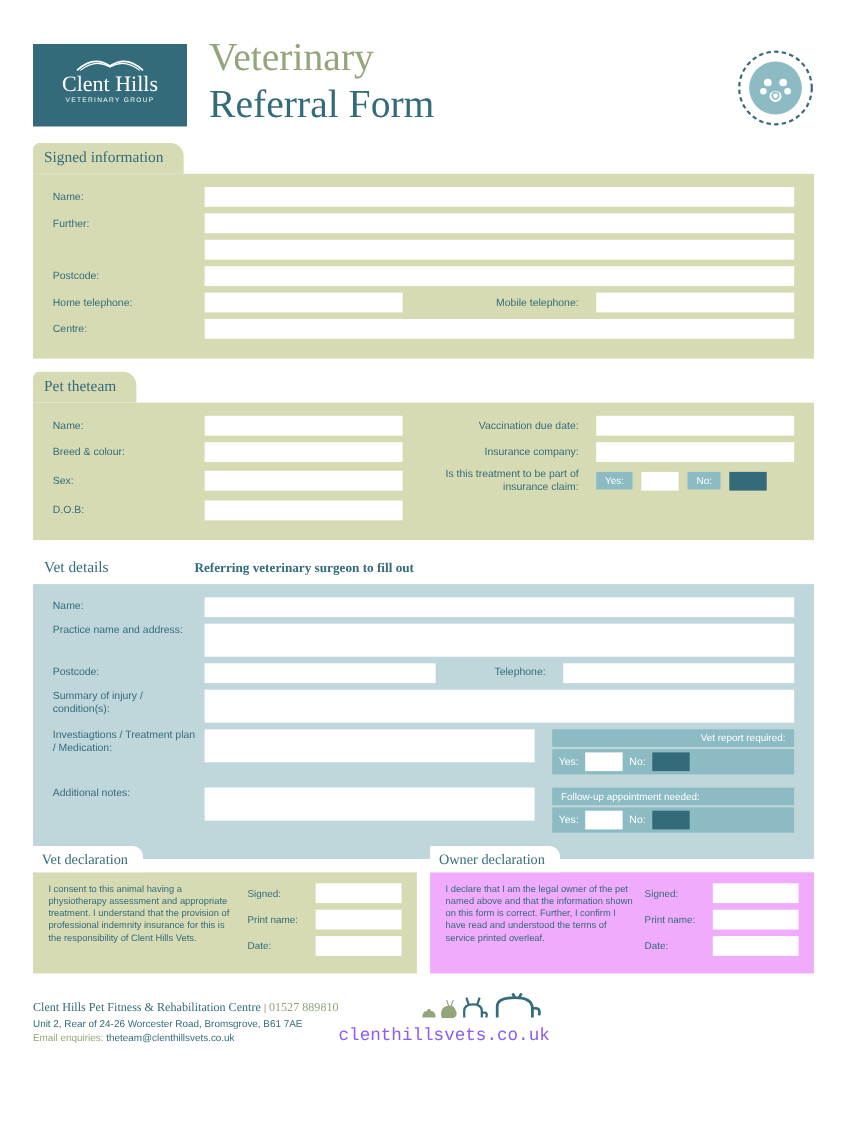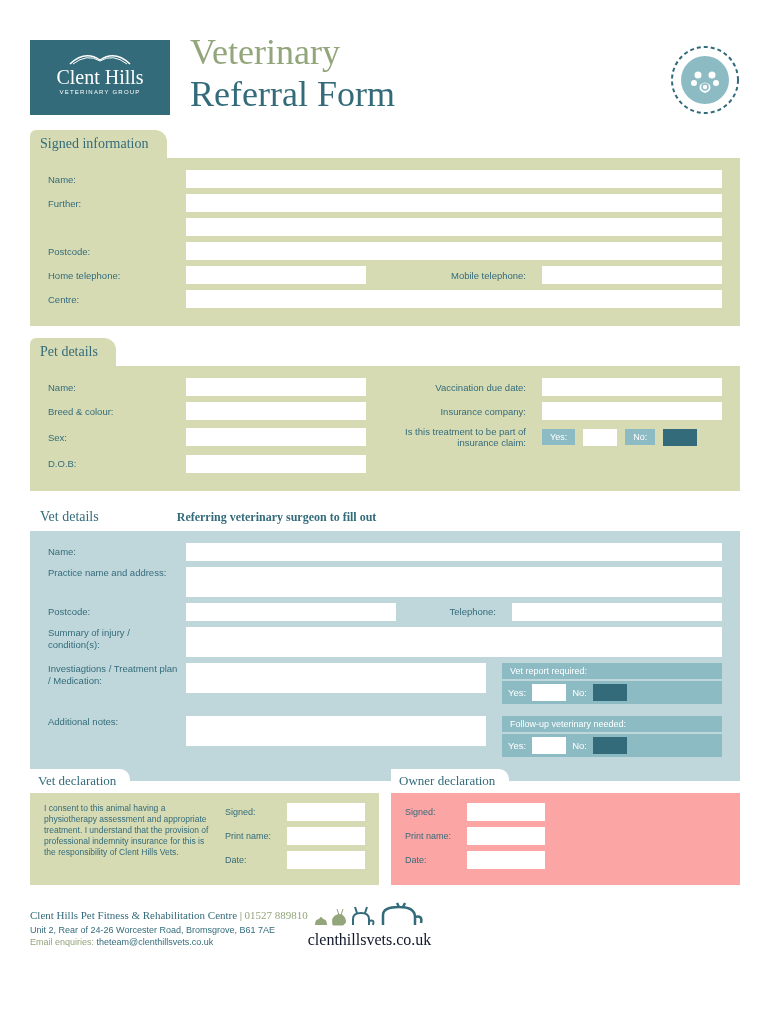--- a/index.html
+++ b/index.html
@@ -26,32 +26,32 @@
   .fld-sm { background: #fff; height: 18px; width: 180px; }
   .mid-lbl { width: 160px; text-align: right; padding-right: 8px; flex-shrink: 0; }
   .yn { background: #8cbbc4; color: #fff; padding: 3px 8px; font-size: 9px; display: inline-block; }
   .yn-sel { background: #336b7a; width: 34px; height: 17px; display: inline-block; }
   .yn-fill { background: #fff; width: 34px; height: 17px; display: inline-block; }
   .vet-sub { font-family: Georgia, serif; color: #336b7a; font-size: 12px; font-weight: bold; margin-left: 60px; }
   .row-tight { display: flex; align-items: flex-start; margin-bottom: 6px; gap: 8px; }
   .tall { height: 30px; }
   .decl-wrap { display: flex; gap: 12px; }
   .decl { flex: 1; background: #d6dbb4; padding: 10px 14px; position: relative; }
-  .decl-owner { background: #fca5a5; }
+  .decl-owner { background: #f0abfc; }
   .decl-hdr { font-family: Georgia, serif; font-size: 13px; color: #336b7a; margin-bottom: 8px; background: #fff; display: inline-block; padding: 4px 14px 4px 8px; border-radius: 0 10px 0 0; position: absolute; top: -24px; left: 0; }
   .decl-body { display: flex; gap: 10px; }
   .decl-text { flex: 1; font-size: 8.5px; color: #336b7a; line-height: 1.3; }
   .decl-fields { width: 140px; }
   .decl-fields .row { margin-bottom: 6px; }
   .decl-lbl { width: 54px; font-size: 9px; color: #336b7a; }
   .footer { margin-top: 16px; display: flex; align-items: flex-end; }
   .foot-left { font-size: 9px; color: #336b7a; line-height: 1.4; }
   .foot-org { font-family: Georgia, serif; font-size: 11px; color: #336b7a; }
   .foot-right { text-align: right; }
-  .foot-url { font-family: Liberation Serif, serif; color: #0f172a; font-size: 16px; }
+  .foot-url { font-family: Liberation Mono, monospace; color: #8b5cf6; font-size: 16px; }
   .animals { width: 120px; height: 28px; }
   .vet-right-box { background: #8cbbc4; color: #fff; padding: 3px 8px; font-size: 9px; margin-bottom: 2px; }
   .vet-right-yn { background: #8cbbc4; padding: 3px 6px; display: flex; align-items: center; gap: 6px; margin-bottom: 6px; }
 </style>
 </head>
 <body>
 
 <div class="header">
   <div class="logo">
     <svg class="logo-hills" viewBox="0 0 70 18">
@@ -103,21 +103,21 @@
       <div class="fld" style="flex:1"></div>
     </div>
     <div class="row">
         <span class="lbl">Centre:</span>
         <div class="fld"></div>
       </div>
   </div>
 </div>
 
 <div class="section">
-  <div class="sec-header olive-hdr">Pet details</div>
+  <div class="sec-header olive-hdr">Pet theteam</div>
   <div class="sec-body olive-body">
     <div class="row">
       <span class="lbl">Name:</span>
       <div class="fld-sm"></div>
       <span class="mid-lbl">Vaccination due date:</span>
       <div class="fld"></div>
     </div>
     <div class="row">
       <span class="lbl">Breed &amp; colour:</span>
       <div class="fld-sm"></div>
@@ -160,35 +160,35 @@
       <span class="mid-lbl" style="width:100px">Telephone:</span>
       <div class="fld" style="flex:1"></div>
     </div>
     <div class="row-tight">
         <span class="lbl" style="line-height:1.3">Summary of injury / condition(s):</span>
         <div class="fld tall"></div>
       </div>
     <div class="row-tight" style="position:relative;">
       <span class="lbl" style="line-height:1.3">Investiagtions / Treatment plan / Medication:</span>
       <div class="fld tall" style="flex:0 0 300px"></div>
-      <div style="flex:1;margin-left:8px;">
+      <div style="flex:1;margin-left:8px;text-align:right;">
         <div class="vet-right-box">Vet report required:</div>
         <div class="vet-right-yn">
           <span style="color:#fff">Yes:</span>
           <span class="yn-fill"></span>
           <span style="color:#fff">No:</span>
           <span class="yn-sel"></span>
         </div>
       </div>
     </div>
     <div class="row-tight" style="position:relative;">
       <span class="lbl">Additional notes:</span>
       <div class="fld tall" style="flex:0 0 300px"></div>
       <div style="flex:1;margin-left:8px;">
-        <div class="vet-right-box">Follow-up veterinary needed:</div>
+        <div class="vet-right-box">Follow-up appointment needed:</div>
         <div class="vet-right-yn">
           <span style="color:#fff">Yes:</span>
           <span class="yn-fill"></span>
           <span style="color:#fff">No:</span>
           <span class="yn-sel"></span>
         </div>
       </div>
     </div>
   </div>
 </div>
@@ -210,20 +210,21 @@
         <div class="row">
             <span class="decl-lbl">Date:</span>
             <div class="fld"></div>
           </div>
       </div>
     </div>
   </div>
   <div class="decl decl-owner">
     <div class="decl-hdr">Owner declaration</div>
     <div class="decl-body">
+      <div class="decl-text">I declare that I am the legal owner of the pet named above and that the information shown on this form is correct. Further, I confirm I have read and understood the terms of service printed overleaf.</div>
       <div class="decl-fields">
         <div class="row">
             <span class="decl-lbl">Signed:</span>
             <div class="fld"></div>
           </div>
         <div class="row">
             <span class="decl-lbl">Print name:</span>
             <div class="fld"></div>
           </div>
         <div class="row">

